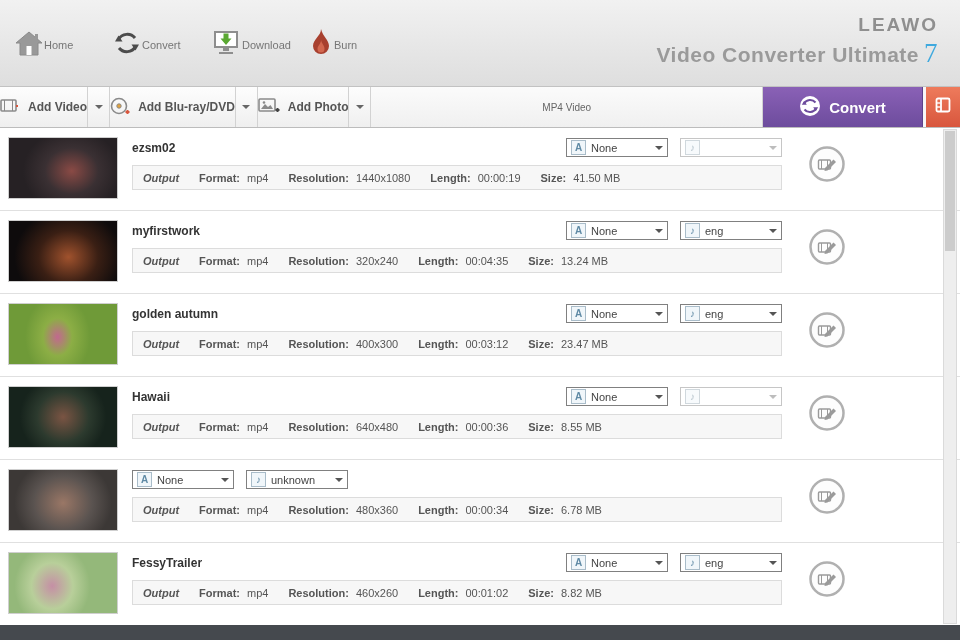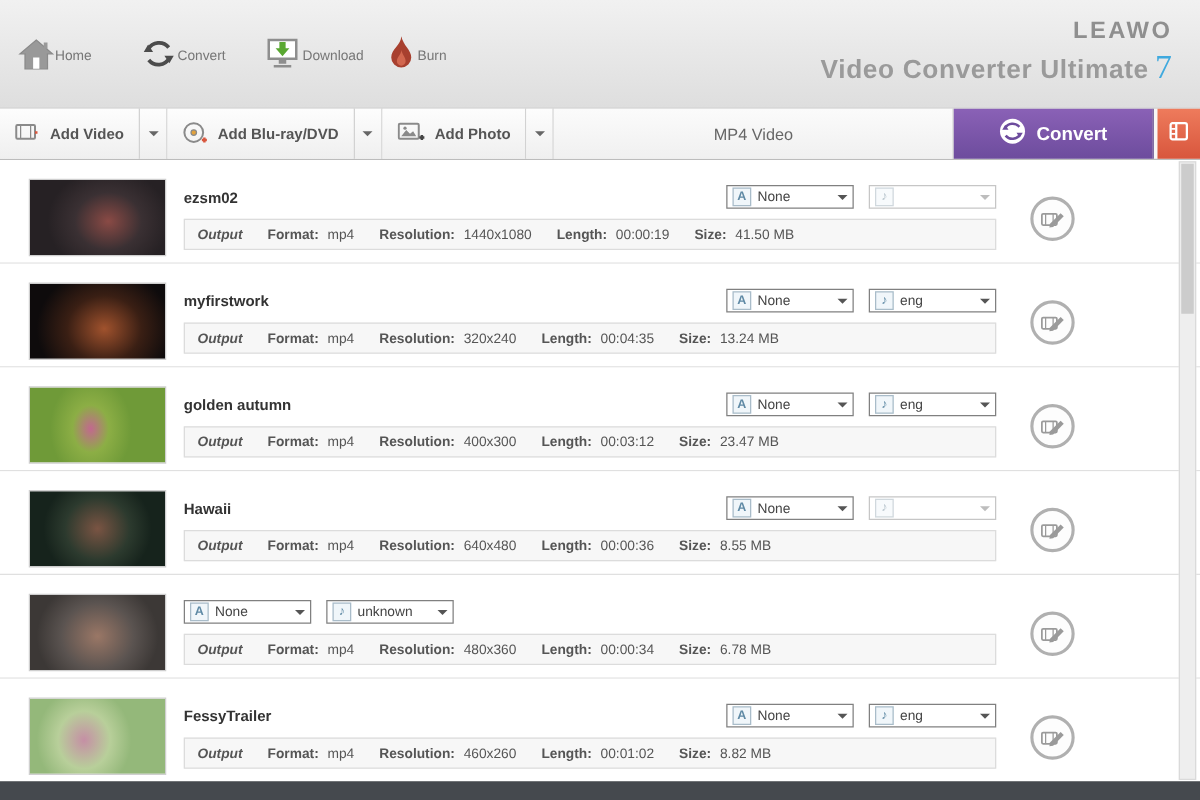--- a/index.html
+++ b/index.html
@@ -17,32 +17,32 @@
   .brand{position:absolute;right:22px;top:14px;text-align:right;}
   .brand-top{font-size:19px;font-weight:bold;color:#8f8f8f;letter-spacing:2px;}
   .brand-title{font-size:21px;font-weight:bold;color:#9a9a9a;letter-spacing:0.5px;margin-top:2px;}
   .brand-ver{font-size:27px;font-weight:normal;color:#3fa9de;margin-left:5px;font-family:"Liberation Serif",serif;}
 
   
   .toolbar{position:absolute;top:87px;left:0;right:0;height:41px;background:#f7f7f7;
     border-bottom:1px solid #bcbcbc;display:flex;align-items:stretch;box-sizing:border-box;}
   .tb-seg{display:flex;align-items:center;justify-content:center;border-right:1px solid #d2d2d2;
     background:linear-gradient(#fdfdfd,#efefef);cursor:pointer;box-sizing:border-box;}
-  .tb-btn{padding:0 12px;gap:8px;font-size:12px;font-weight:bold;color:#555;text-align:center;}
+  .tb-btn{padding:0 0;gap:8px;font-size:12px;font-weight:bold;color:#555;text-align:center;}
   .tb-chev{width:22px;}
   .chev{width:0;height:0;border:4px solid transparent;border-top-color:#666;margin-top:4px;}
-  .tb-format{flex:1;font-size:13px;color:#666;background:linear-gradient(#fbfbfb,#f0f0f0);}
+  .tb-format{flex:1;font-size:10px;color:#666;background:linear-gradient(#fbfbfb,#f0f0f0);}
   .tb-convert{width:160px;background:linear-gradient(#8a61b6,#6d4c9d);color:#fff;font-size:15px;
     font-weight:bold;gap:8px;border-right:1px solid #5e4289;}
   .tb-side{width:34px;background:linear-gradient(#ee7b5c,#d8563d);border-right:none;margin-left:3px;}
 
   
   .content{position:absolute;top:128px;left:0;right:0;bottom:15px;background:#f2f2f2;overflow:hidden;}
   .row{display:flex;height:83px;box-sizing:border-box;background:#fff;border-bottom:1px solid #e0e0e0;
-    padding:9px 0 0 23px;align-items:center;}
+    padding:9px 0 0 8px;}
   .thumb{width:110px;height:62px;flex:none;border:1px solid #cfcfcf;box-sizing:border-box;}
   .thumb-0{background:radial-gradient(ellipse 45% 70% at 58% 55%,#8a4a45 0%,#3a3033 55%,#262124 100%);}
   .thumb-1{background:radial-gradient(ellipse 50% 80% at 55% 60%,#a0522d 0%,#3a1f14 55%,#0e0b0c 100%);}
   .thumb-2{background:radial-gradient(ellipse 30% 70% at 45% 55%,#c2688f 0%,#8cae45 45%,#6f9a38 100%);}
   .thumb-3{background:radial-gradient(ellipse 40% 70% at 50% 50%,#7a5443 0%,#2c3a2e 60%,#16231c 100%);}
   .thumb-4{background:radial-gradient(ellipse 45% 75% at 50% 55%,#9a7766 0%,#5a5350 60%,#3c3836 100%);}
   .thumb-5{background:radial-gradient(ellipse 35% 70% at 40% 55%,#c58fa5 0%,#b8cf9a 55%,#94b87a 100%);}
   .row-main{flex:none;width:650px;margin-left:14px;}
   .row-top{display:flex;align-items:center;height:21px;}
   .vtitle{flex:1;font-size:12px;font-weight:bold;color:#333;}

